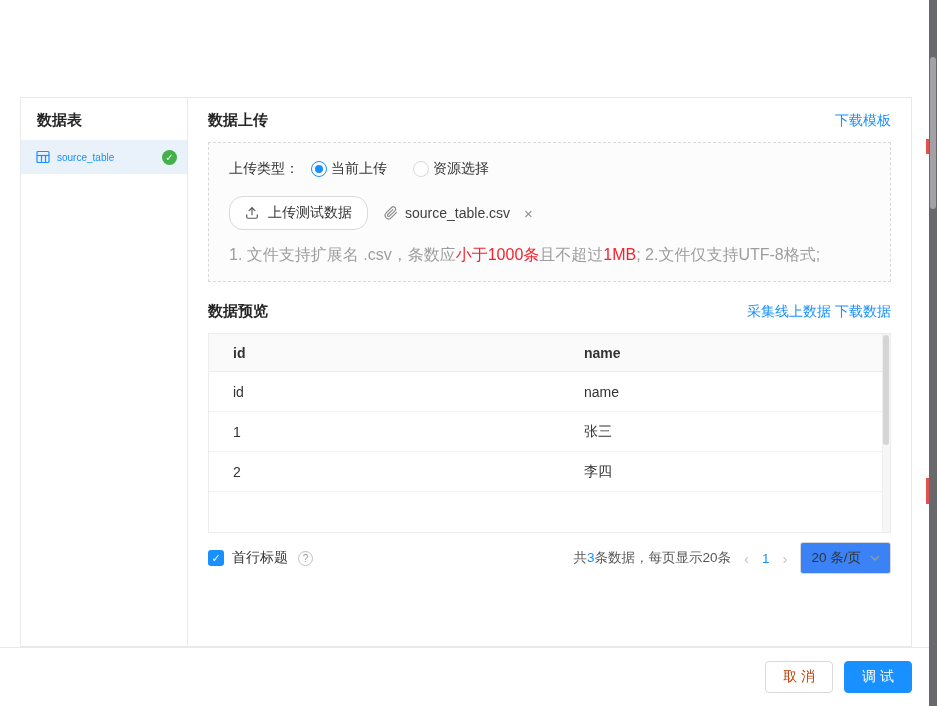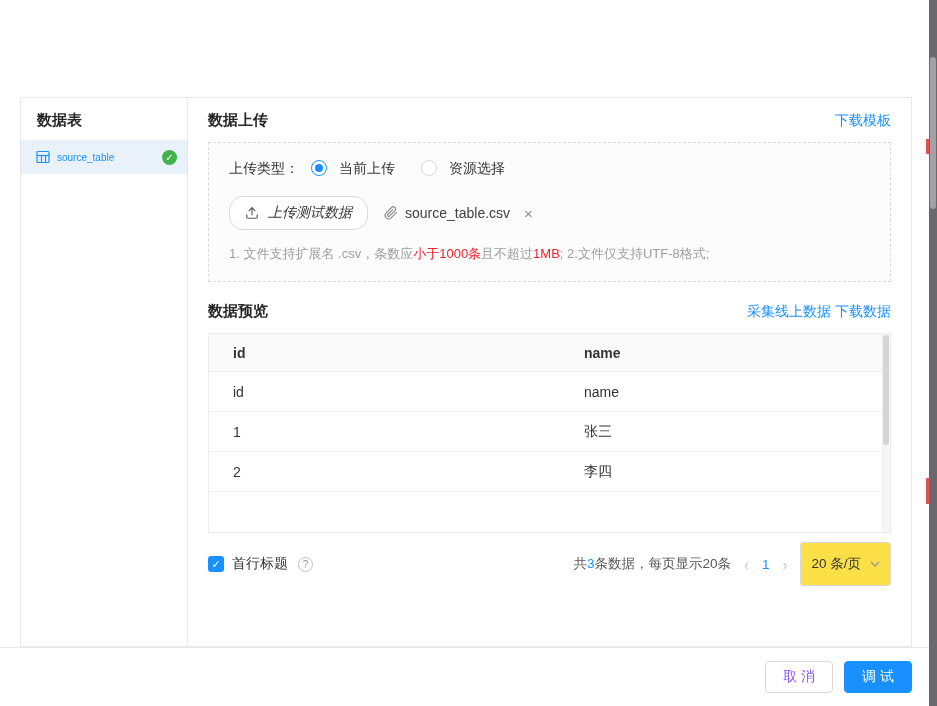--- a/index.html
+++ b/index.html
@@ -30,34 +30,34 @@
   .section-head { display: flex; align-items: center; justify-content: space-between; }
   .section-title { font-size: 15px; font-weight: bold; color: #262626; }
   .link { color: #1890ff; font-size: 14px; text-decoration: none; cursor: pointer; white-space: nowrap; }
   .preview-links { display: flex; gap: 4px; }
 
   
   .dashed-box { margin-top: 12px; border: 1px dashed #d9d9d9; background: #fcfcfc;
                 padding: 17px 20px; height: 140px; }
   .radio-row { display: flex; align-items: center; font-size: 14px; color: #333; }
   .type-label { margin-right: 12px; }
-  .radio-group { display: inline-flex; gap: 12px; margin-right: 26px; cursor: pointer; }
+  .radio-group { display: inline-flex; align-items: center; gap: 4px; margin-right: 26px; cursor: pointer; }
   .radio-outer { width: 16px; height: 16px; border-radius: 50%; border: 1px solid #d9d9d9;
                  background: #fff; position: relative; flex: none; }
   .radio-group.checked .radio-outer { border-color: #1890ff; }
   .radio-group.checked .radio-outer::after { content: ""; position: absolute; inset: 3px;
                  border-radius: 50%; background: #1890ff; }
   .upload-row { margin-top: 18px; display: flex; align-items: center; }
   .upload-btn { height: 34px; padding: 0 15px; background: #fff; border: 1px solid #d9d9d9;
                 border-radius: 14px; font-size: 14px; color: #333; display: inline-flex;
-                align-items: center; gap: 9px; cursor: pointer; font-family: inherit; font-style: italic; }
+                align-items: center; gap: 9px; cursor: pointer; font-family: inherit; }
   .file-chip { display: flex; align-items: center; gap: 7px; margin-left: 16px;
                font-size: 14px; color: #404040; }
   .file-x { color: #8c8c8c; font-size: 15px; margin-left: 7px; cursor: pointer; line-height: 1; }
-  .hint { margin-top: 15px; font-size: 13px; color: #9e9e9e; white-space: nowrap; }
+  .hint { margin-top: 15px; font-size: 16px; color: #9e9e9e; white-space: nowrap; }
   .hint .red { color: #f5222d; }
 
   .preview-head { margin-top: 20px; }
 
   
   .table { margin-top: 12px; height: 200px; border: 1px solid #ececec; position: relative; background: #fff; overflow: hidden; }
   .t-row { display: flex; }
   .t-head { background: #fafafa; height: 38px; border-bottom: 1px solid #ececec; }
   .t-head .t-cell { font-weight: 600; }
   .t-body-row { height: 40px; border-bottom: 1px solid #f2f2f2; }
@@ -76,31 +76,31 @@
               font-size: 11px; display: flex; align-items: center; justify-content: center; cursor: pointer; }
   .check-label { font-size: 14px; color: #333; }
   .help-icon { width: 15px; height: 15px; border-radius: 50%; border: 1px solid #c0c0c0; color: #9a9a9a;
                font-size: 10px; display: flex; align-items: center; justify-content: center;
                margin-left: 2px; cursor: pointer; }
   .pager-area { display: flex; align-items: center; gap: 13px; }
   .total-text { font-size: 13.5px; color: #595959; white-space: nowrap; }
   .total-text .blue { color: #1890ff; }
   .pg-btn { font-size: 15px; color: #c4c4c4; cursor: pointer; line-height: 1; }
   .pg-current { font-size: 13.5px; color: #1890ff; cursor: pointer; }
-  .page-size-select { height: 44px; border: 1px solid #d9d9d9; border-radius: 3px; padding: 0 10px;
+  .page-size-select { height: 32px; border: 1px solid #d9d9d9; border-radius: 3px; padding: 0 10px;
                       display: flex; align-items: center; gap: 9px; font-size: 13.5px; color: #333;
-                      cursor: pointer; background: #fde047; white-space: nowrap; }
+                      cursor: pointer; background: #3b82f6; white-space: nowrap; }
 
   
   .modal-footer { position: absolute; left: 0; right: 8px; top: 647px; height: 59px;
                   border-top: 1px solid #e9e9e9; display: flex; align-items: center;
                   justify-content: flex-end; gap: 11px; padding-right: 17px; background: #fff; }
   .btn { height: 32px; padding: 0 17px; border-radius: 4px; font-size: 14px; cursor: pointer;
          font-family: inherit; white-space: nowrap; }
-  .btn-cancel { background: #fff; border: 1px solid #d9d9d9; color: #8b5cf6; margin-left: 40px; }
+  .btn-cancel { background: #fff; border: 1px solid #d9d9d9; color: #c2410c; margin-left: 40px; }
   .btn-primary { background: #1890ff; border: 1px solid #1890ff; color: #fff; }
 
   
   .window-scrollbar { position: absolute; right: 0; top: 0; width: 8px; height: 706px;
                       background: #69696d; cursor: pointer; }
   .window-scroll-handle { position: absolute; left: 1px; width: 6px; top: 57px; height: 152px;
                           border-radius: 3px; background: #a2a2a6; }
 
   
   .red-fragment { position: absolute; width: 3px; background: #e25050; right: 8px; }

